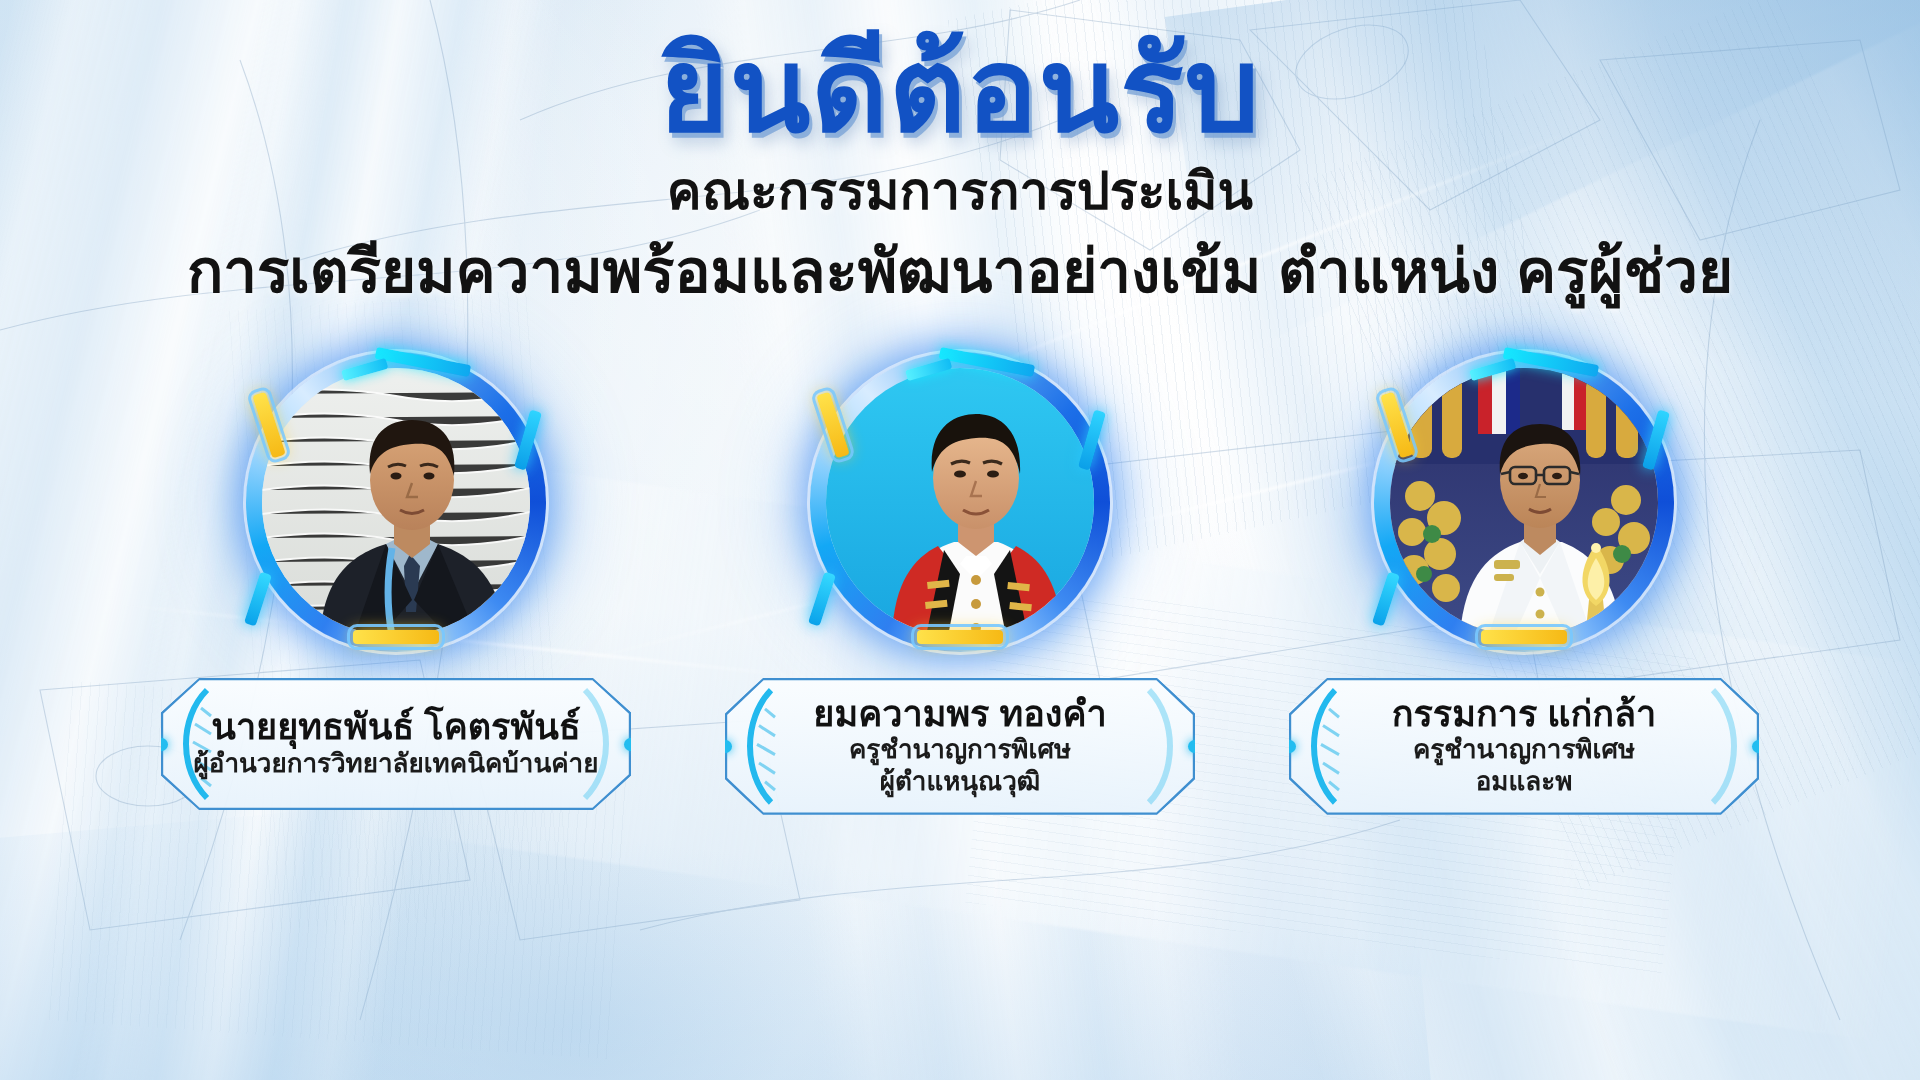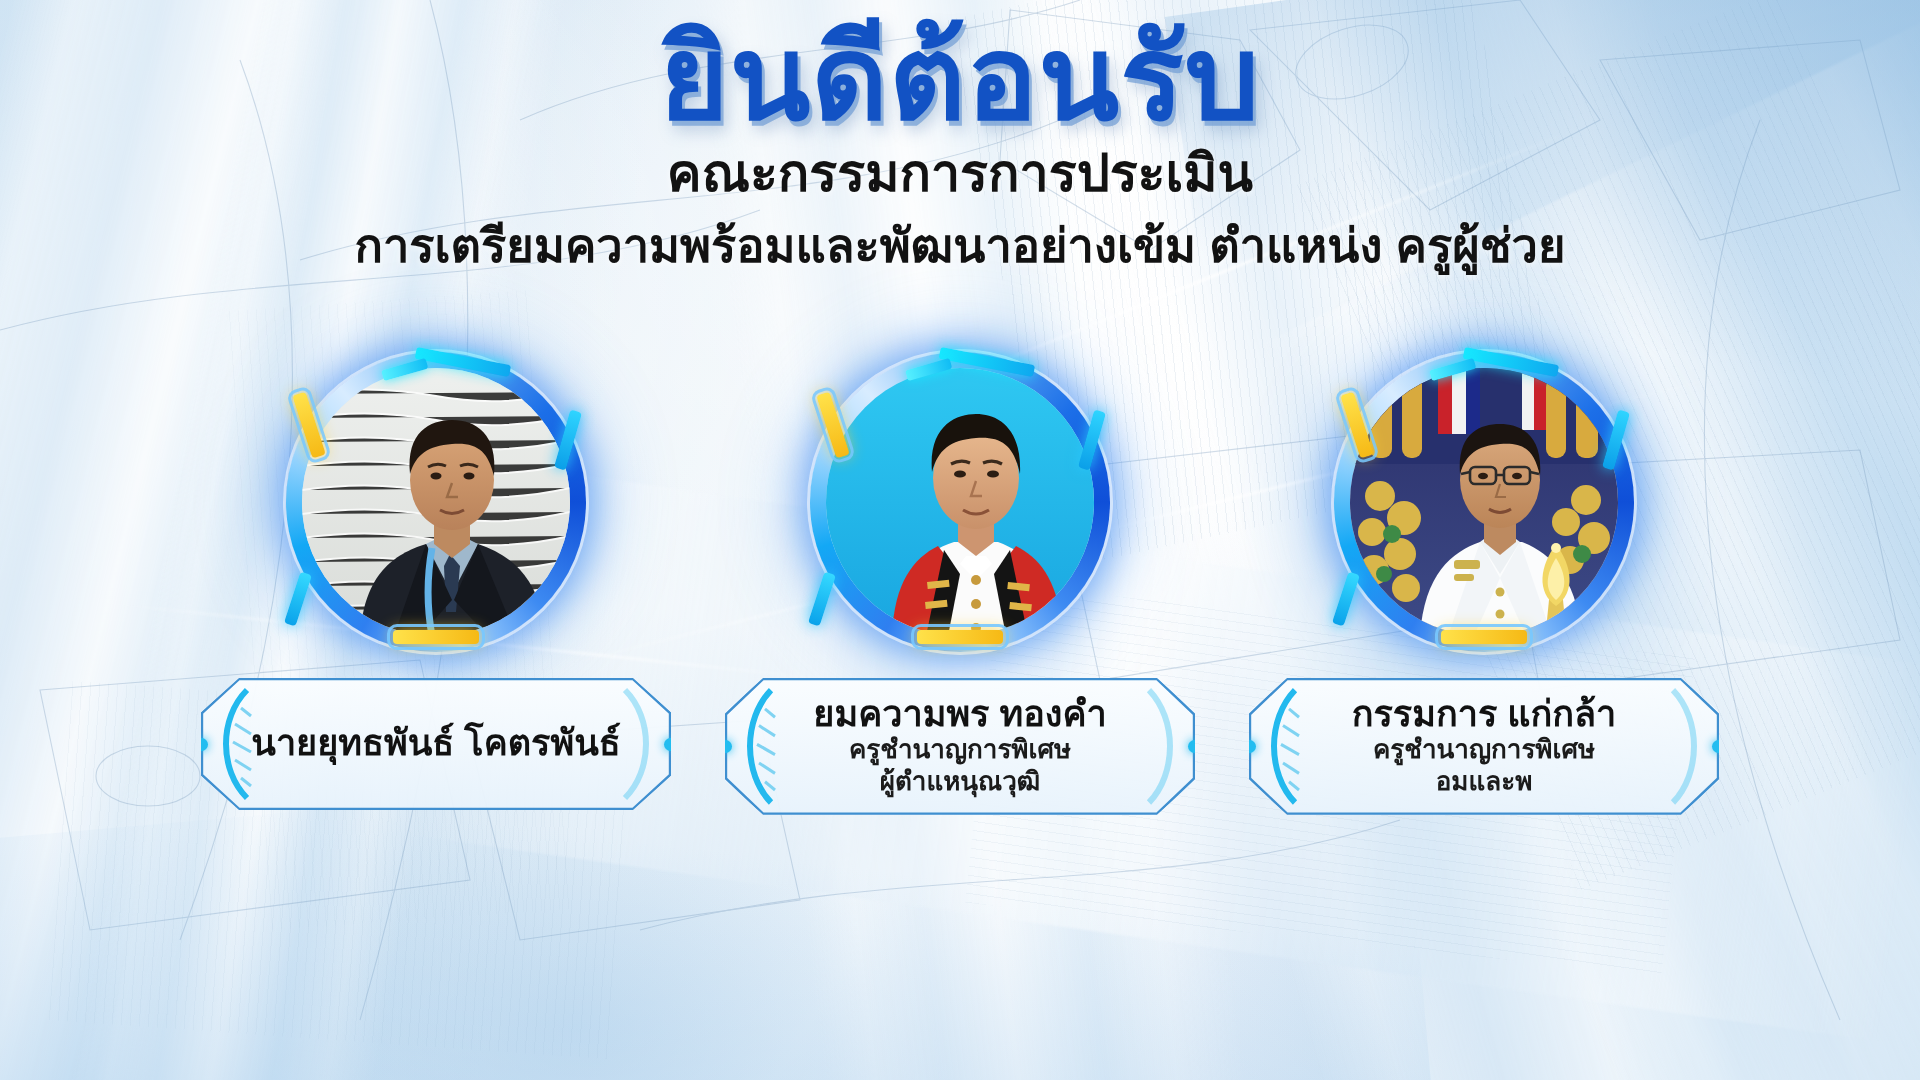--- a/index.html
+++ b/index.html
@@ -90,43 +90,43 @@
   }
   .title-main {
     font-size: 118px;
     line-height: 1.02;
     font-weight: 700;
     color: #1252c4;
     letter-spacing: 1px;
     text-shadow:
        3px 5px 0 rgba(118,160,214,.75),
        6px 10px 16px rgba(90,130,180,.35);
-    margin: 0;
+    margin: 12px;
   }
   .title-sub1 {
     font-size: 52px;
     font-weight: 700;
     color: #121212;
     margin: 6px 0 17px 0;
     line-height: 1.12;
     text-shadow: 0 2px 6px rgba(255,255,255,.75);
   }
   .title-sub2 {
-    font-size: 47px;
+    font-size: 60px;
     font-weight: 700;
     color: #121212;
     margin: 2px 0 0 0;
     line-height: 1.12;
     text-shadow: 0 2px 6px rgba(255,255,255,.75);
   }
 
   
   .people {
     position:absolute; left:0; right:0; top:352px; height:600px; z-index:5;
-    display:flex; justify-content:center; align-items:flex-start; gap:44px;
+    display:flex; justify-content:center; align-items:flex-start; gap:84px;
   }
   .person { position:relative; width:480px; display:flex; flex-direction:column; align-items:center; }
 
   
   .photo-ring {
     position:relative; width:300px; height:300px; border-radius:50%;
     background: conic-gradient(from 210deg,
         #2f7ff0 0deg, #13a8f5 42deg, #9fd6ff 80deg, #d8ecff 110deg,
         #6fb4f5 150deg, #1c6fe8 200deg, #0f4fd8 240deg, #3e8bf2 285deg,
         #a9d8ff 320deg, #2f7ff0 360deg);
@@ -366,20 +366,21 @@
         </span>
         <span class="plate-fan fan-right">
           <svg viewBox="0 0 46 116" preserveAspectRatio="none">
             <path d="M40 4 C 12 32 12 84 40 112" fill="none" stroke="#23b9ee" stroke-width="6" opacity=".35"></path>
           </svg>
         </span>
         <span class="plate-side-dot dot-left"></span>
         <span class="plate-side-dot dot-right"></span>
 
         <div class="plate-name">นายยุทธพันธ์ โคตรพันธ์</div>
+        <div class="plate-role">ผู้อำนวยการวิทยาลัยเทคนิคบ้านค่าย</div>
         <div class="plate-role"></div>
       </div>
     </div>
 
     <div class="person">
       <div class="photo-ring">
         <div class="photo-inner">
           <svg viewBox="0 0 268 268">
             <defs>
               <linearGradient id="p2bg" x1="0" y1="0" x2="0" y2="1">

